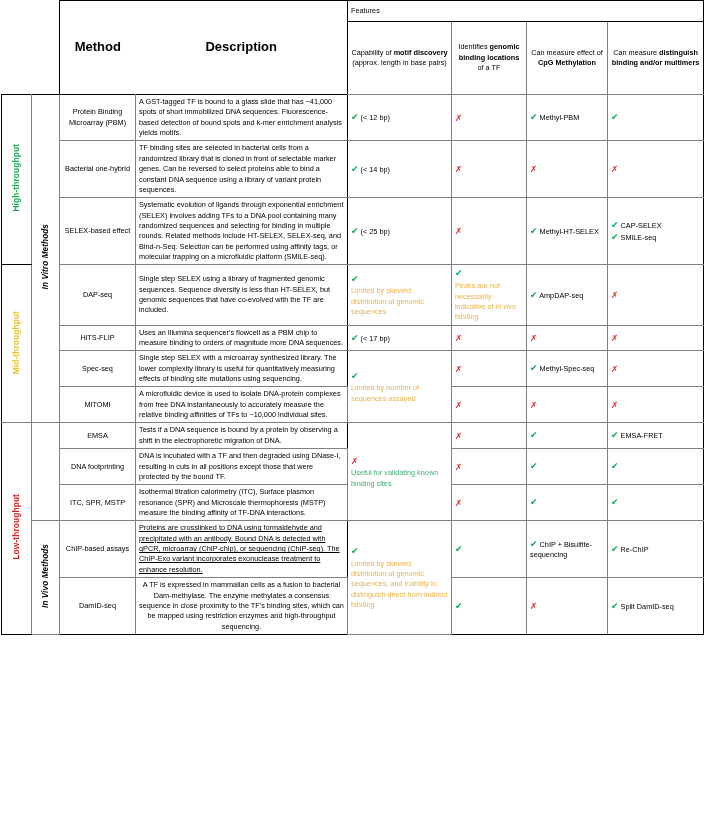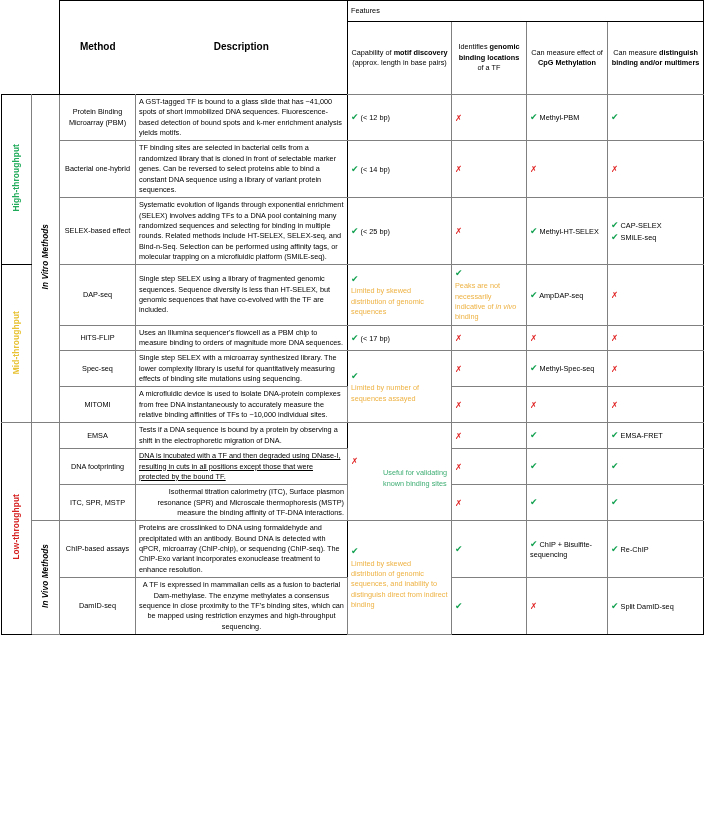--- a/index.html
+++ b/index.html
@@ -45,21 +45,21 @@
     border-left:1.6px solid #000 !important;
     border-right:1.6px solid #000 !important;
     height:16px;
   }
   .hdr-cell{
     text-align:center;font-weight:normal;font-size:8px;
     line-height:1.5;height:68px;
   }
   .hdr-cell b{font-weight:bold;}
   .hdr-strong{
-    text-align:center;font-weight:bold;font-size:10px;
+    text-align:center;font-weight:bold;font-size:13px;
   }
 
   
   .tl{border-left:1.6px solid #000 !important;}
   .tr{border-right:1.6px solid #000 !important;}
   .tt{border-top:1.6px solid #000 !important;}
   .tb{border-bottom:1.6px solid #000 !important;}
 
   
   .vcell{padding:0;text-align:center;vertical-align:middle;}
@@ -75,21 +75,21 @@
   .vrot.ital{font-style:italic;font-weight:bold;font-size:8.2px;color:#000;}
 
   
   .method{text-align:center;font-size:7.6px;line-height:1.5;}
   .desc{text-align:left;font-size:7.5px;line-height:1.52;padding:3px 4px;}
   .feat{text-align:left;font-size:7.5px;line-height:1.5;}
   .feat .note{display:block;margin-top:1px;}
   .tick{color:#12a150;font-weight:bold;font-size:9px;}
   .cross{color:#e01b1b;font-weight:bold;font-size:8.6px;font-style:italic;}
   .amber{color:#eeb244;}
-  .greenT{color:#3fae74;margin-left:32px;}
+  .greenT{color:#3fae74;}
 
   .colsep{border-left:1.6px solid #000 !important;}
   .rowthick{border-top:1.6px solid #000 !important;}
 </style>
 </head>
 <body>
 
 <div id="sheet">
 <table class="tbl">
   <colgroup>
@@ -294,52 +294,52 @@
       <span class="tick">✔</span>
     </td>
     <td class="feat rowthick tr">
       <span class="tick">✔</span>
       <span>EMSA-FRET</span>
     </td>
   </tr>
 
   <tr>
     <td class="method">DNA footprinting</td>
-    <td class="desc" style="border-right:1.2px solid #000;text-decoration:underline;">DNA is incubated with a TF and then degraded using DNase-I, resulting in cuts in all positions except those that were protected by the bound TF.</td>
+    <td class="desc" style="border-right:1.2px solid #000;">DNA is incubated with a TF and then degraded using DNase-I, resulting in cuts in all positions except those that were protected by the bound TF.</td>
     <td class="feat colsep">
       <span class="cross">✗</span>
     </td>
     <td class="feat">
       <span class="tick">✔</span>
     </td>
     <td class="feat tr">
       <span class="tick">✔</span>
     </td>
   </tr>
 
   <tr>
     <td class="method">ITC, SPR, MSTP</td>
-    <td class="desc" style="border-right:1.2px solid #000;text-align:right;">Isothermal titration calorimetry (ITC), Surface plasmon resonance (SPR) and Microscale thermophoresis (MSTP) measure the binding affinity of TF-DNA interactions.</td>
+    <td class="desc" style="border-right:1.2px solid #000;">Isothermal titration calorimetry (ITC), Surface plasmon resonance (SPR) and Microscale thermophoresis (MSTP) measure the binding affinity of TF-DNA interactions.</td>
     <td class="feat colsep">
       <span class="cross">✗</span>
     </td>
     <td class="feat">
       <span class="tick">✔</span>
     </td>
     <td class="feat tr">
       <span class="tick">✔</span>
     </td>
   </tr>
 
   <tr>
     <td class="vcell rowthick" rowspan="2">
       <span class="vrot ital">In Vivo Methods</span>
     </td>
     <td class="method rowthick">ChIP-based assays</td>
-    <td class="desc rowthick" style="border-right:1.2px solid #000;">Proteins are crosslinked to DNA using formaldehyde and precipitated with an antibody. Bound DNA is detected with qPCR, microarray (ChIP-chip), or sequencing (ChIP-seq). The ChIP-Exo variant incorporates exonuclease treatment to enhance resolution.</td>
+    <td class="desc rowthick" style="border-right:1.2px solid #000;text-decoration:underline;">Proteins are crosslinked to DNA using formaldehyde and precipitated with an antibody. Bound DNA is detected with qPCR, microarray (ChIP-chip), or sequencing (ChIP-seq). The ChIP-Exo variant incorporates exonuclease treatment to enhance resolution.</td>
     <td class="feat rowthick" rowspan="2">
       <span class="tick">✔</span>
       <span class="note amber">Limited by skewed distribution of genomic sequences, and inability to distinguish direct from indirect binding</span>
     </td>
     <td class="feat rowthick colsep">
       <span class="tick">✔</span>
     </td>
     <td class="feat rowthick">
       <span class="tick">✔</span>
       <span>ChIP + Bisulfite-sequencing</span>

